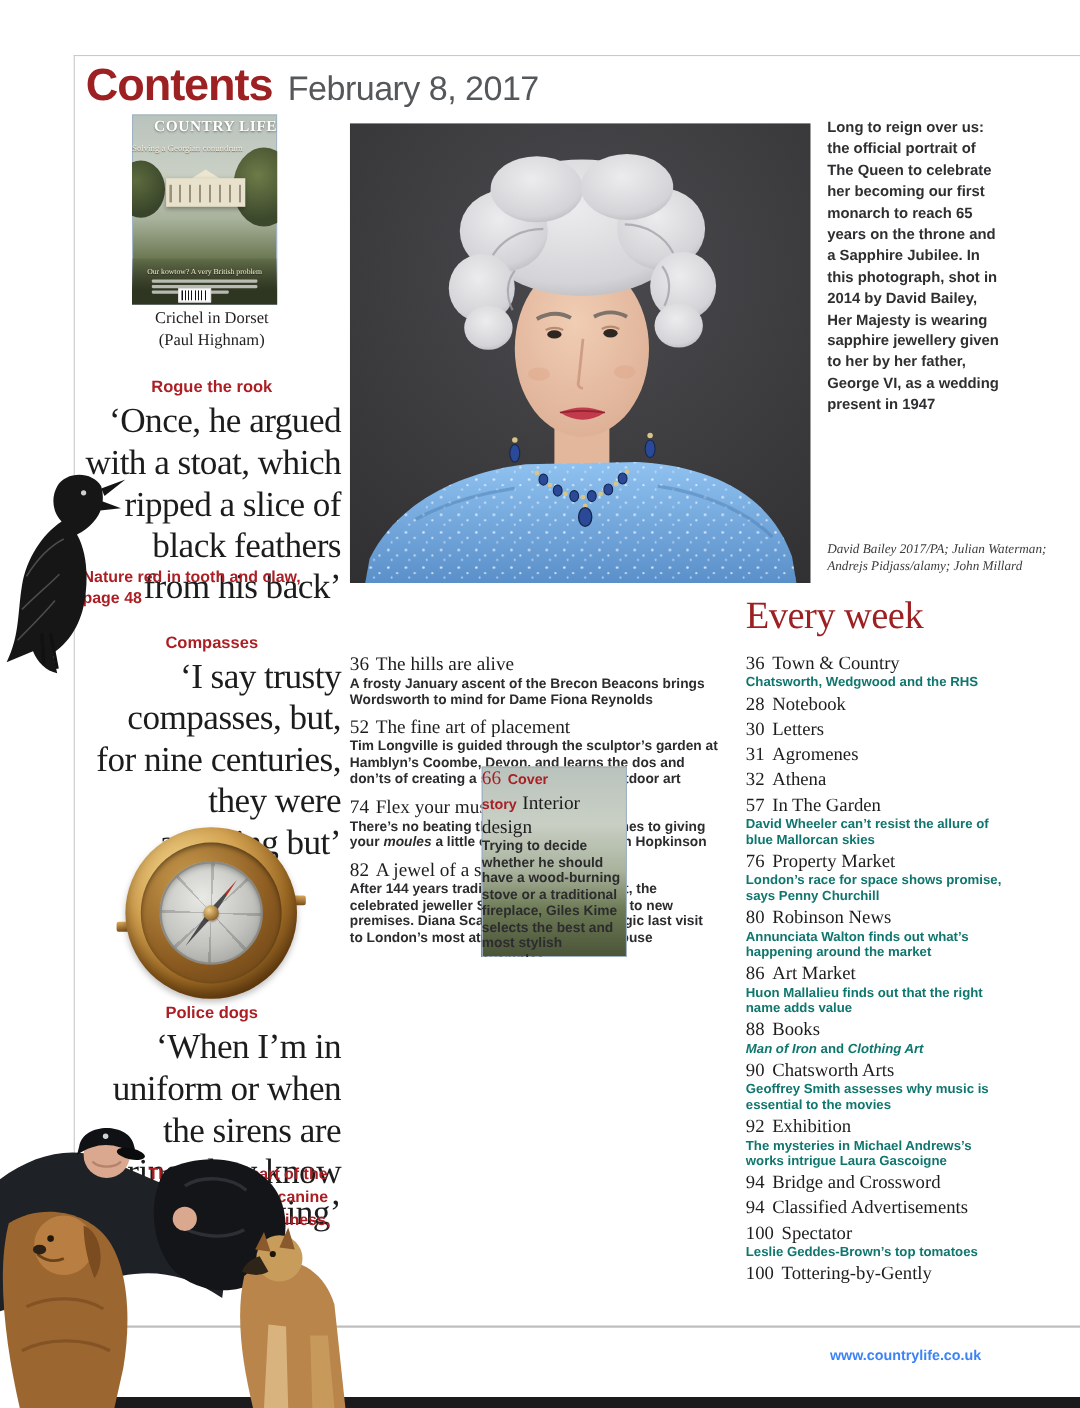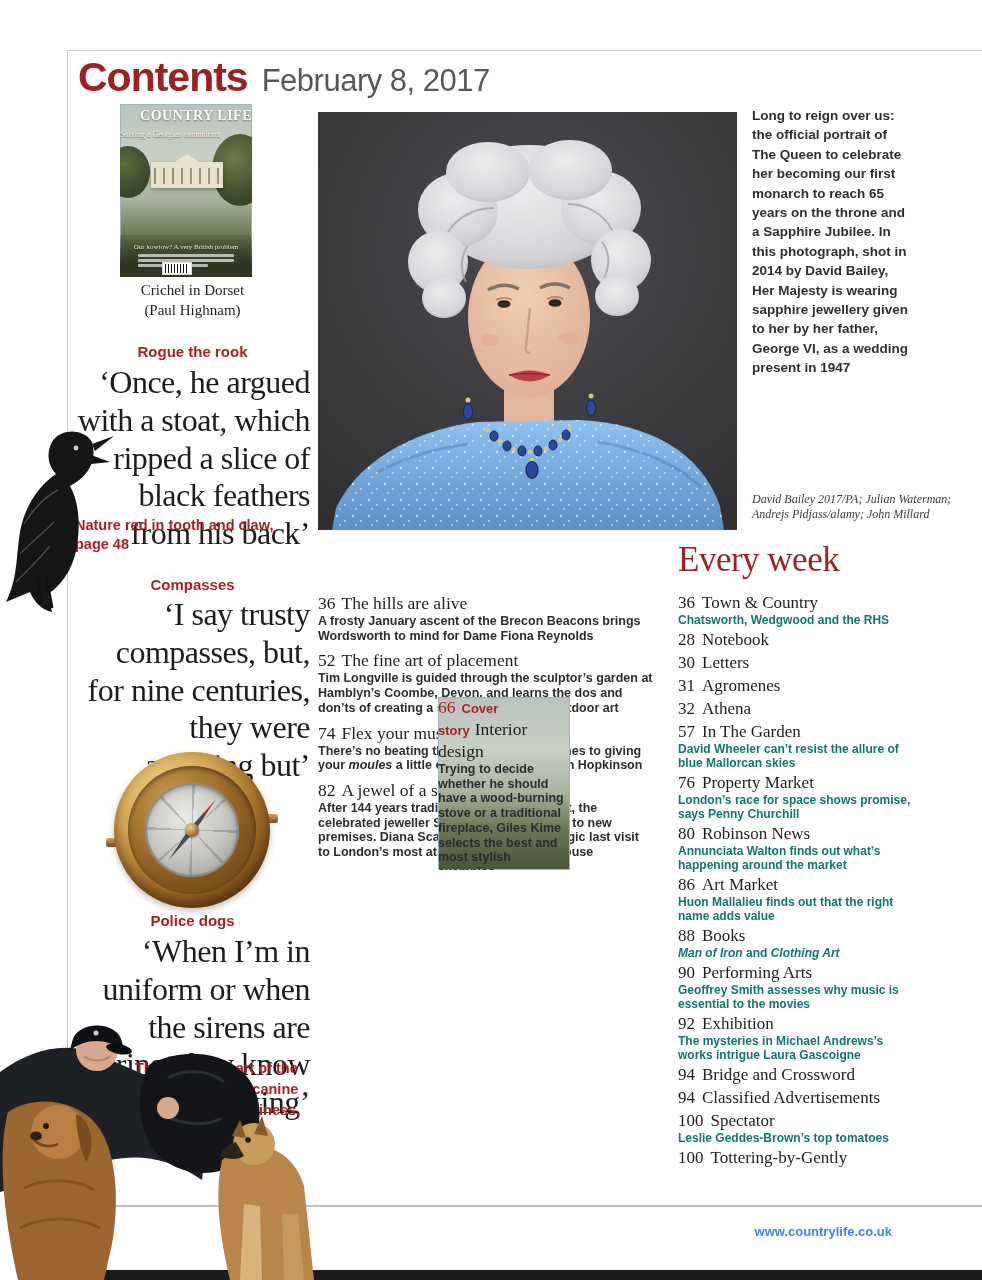--- a/index.html
+++ b/index.html
@@ -362,21 +362,21 @@
     </div>
     <div class="ew-item">
       <div class="ew-head"><span class="ew-num">86</span><span>Art Market</span></div>
       <div class="ew-sub"><span>Huon Mallalieu finds out that the right name adds value</span></div>
     </div>
     <div class="ew-item">
       <div class="ew-head"><span class="ew-num">88</span><span>Books</span></div>
       <div class="ew-sub"><span></span><i>Man of Iron</i><span> and </span><i>Clothing Art</i></div>
     </div>
     <div class="ew-item">
-      <div class="ew-head"><span class="ew-num">90</span><span>Performing Arts</span></div>
+      <div class="ew-head"><span class="ew-num">90</span><span>Chatsworth Arts</span></div>
       <div class="ew-sub"><span>Geoffrey Smith assesses why music is essential to the movies</span></div>
     </div>
     <div class="ew-item">
       <div class="ew-head"><span class="ew-num">92</span><span>Exhibition</span></div>
       <div class="ew-sub"><span>The mysteries in Michael Andrews’s works intrigue Laura Gascoigne</span></div>
     </div>
     <div class="ew-item">
       <div class="ew-head"><span class="ew-num">94</span><span>Bridge and Crossword</span></div>
     </div>
     <div class="ew-item">

